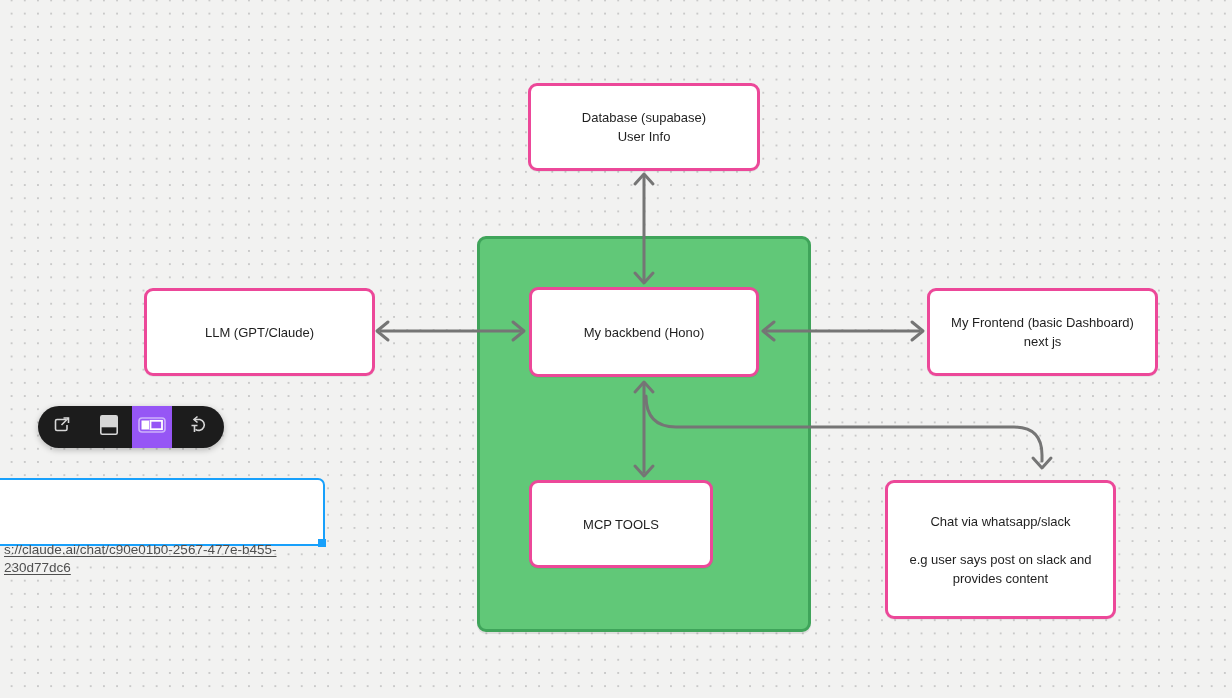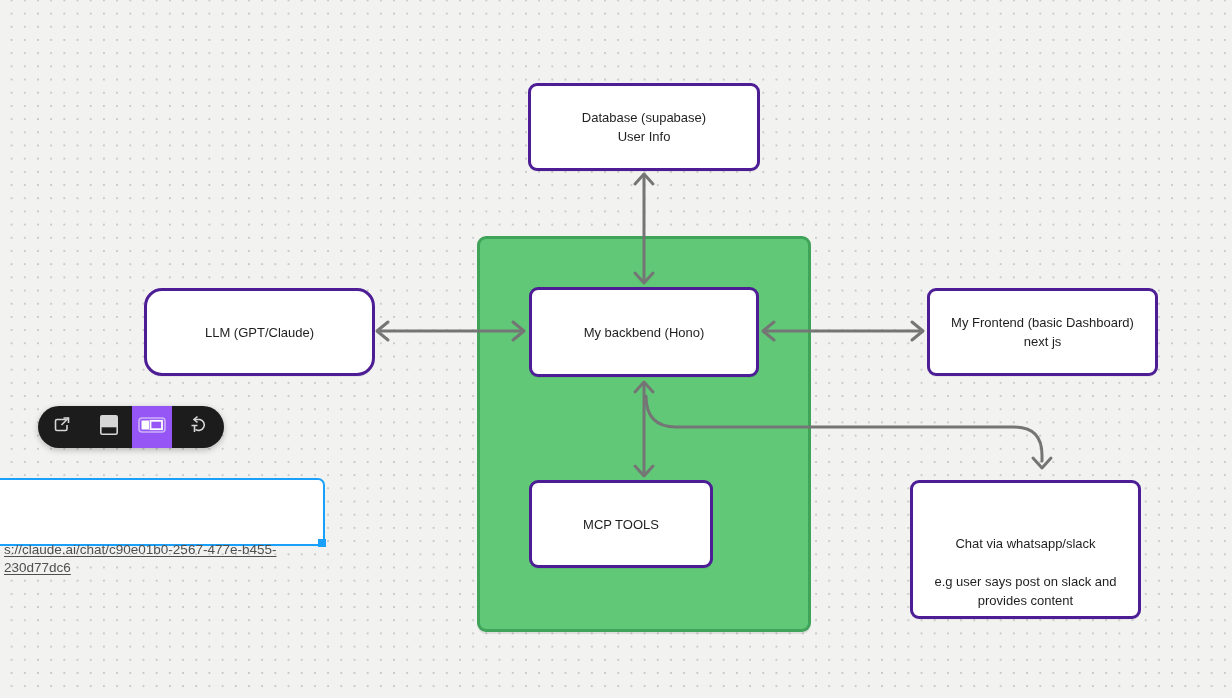--- a/index.html
+++ b/index.html
@@ -26,42 +26,42 @@
   }
 
   
   svg.connectors { position: absolute; inset: 0; z-index: 2; }
   .connector { stroke: #757575; stroke-width: 3; fill: none; stroke-linecap: round; stroke-linejoin: round; }
 
   
   .node {
     position: absolute;
     background: #ffffff;
-    border: 3px solid #4c1d95;
+    border: 3px solid #ec4899;
     border-radius: 9px;
     display: flex;
     flex-direction: column;
     align-items: center;
     justify-content: center;
     text-align: center;
     color: #1f1f1f;
     font-size: 13px;
     line-height: 19px;
     padding: 6px 14px;
     z-index: 3;
     box-shadow: 0 1px 0 rgba(0,0,0,0.05);
   }
   .node-line { min-height: 19px; width: 100%; }
 
   .node-database { left: 528px; top: 83px;  width: 232px; height: 88px; }
-  .node-llm      { left: 144px; top: 288px; width: 231px; height: 88px; border-radius: 18px; }
+  .node-llm      { left: 144px; top: 288px; width: 231px; height: 88px; }
   .node-backend  { left: 529px; top: 287px; width: 230px; height: 90px; }
   .node-frontend { left: 927px; top: 288px; width: 231px; height: 88px; }
   .node-mcp      { left: 529px; top: 480px; width: 184px; height: 88px; }
-  .node-chat     { left: 910px; top: 480px; width: 231px; height: 139px; justify-content: flex-end; }
+  .node-chat     { left: 885px; top: 480px; width: 231px; height: 139px; }
 
   
   .toolbar {
     position: absolute;
     left: 38px; top: 406px;
     width: 186px; height: 42px;
     background: #1c1c1c;
     border-radius: 21px;
     display: flex;
     align-items: stretch;

